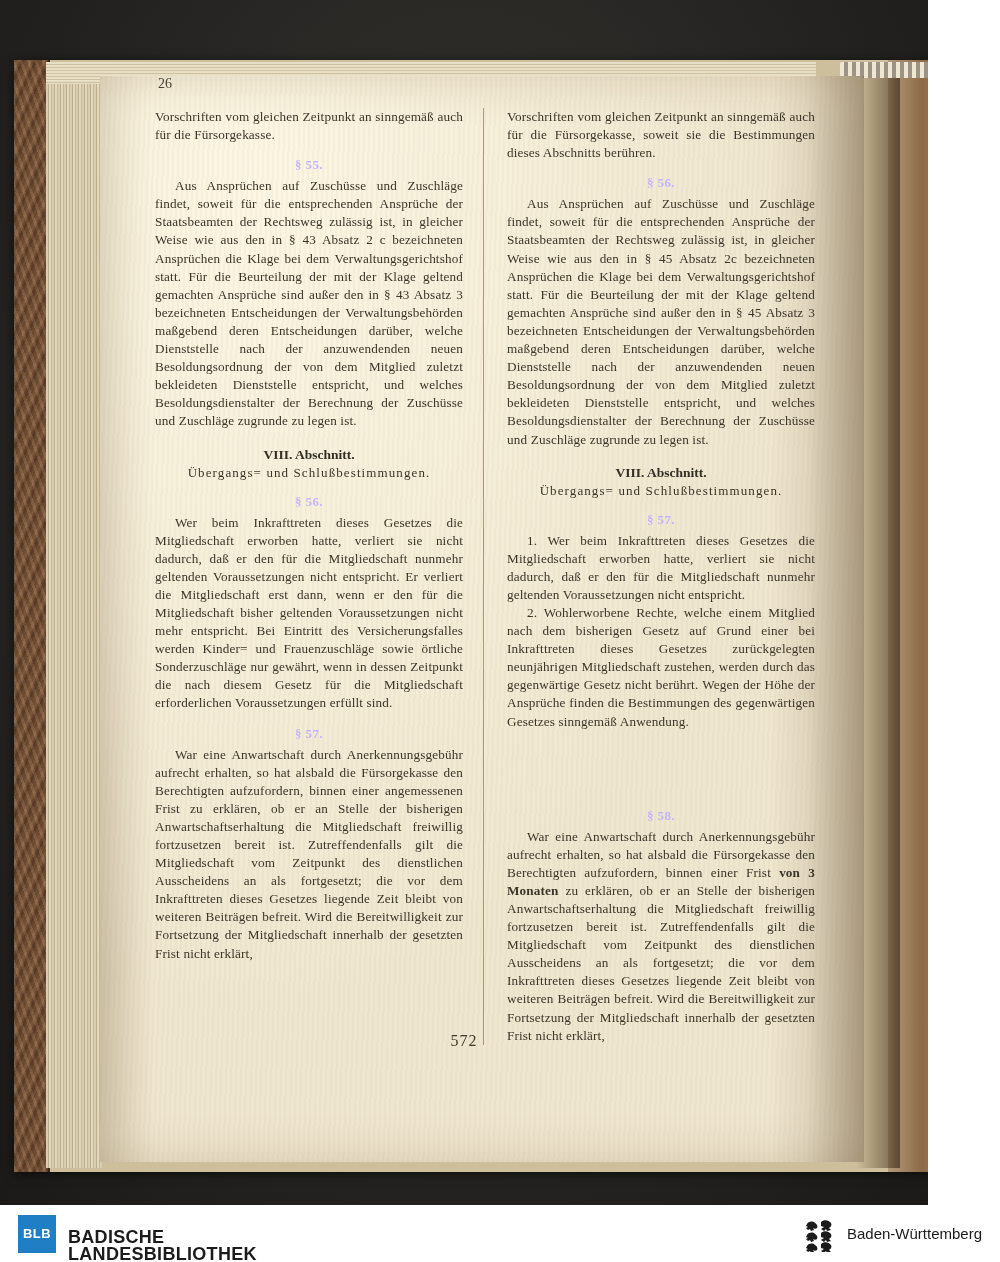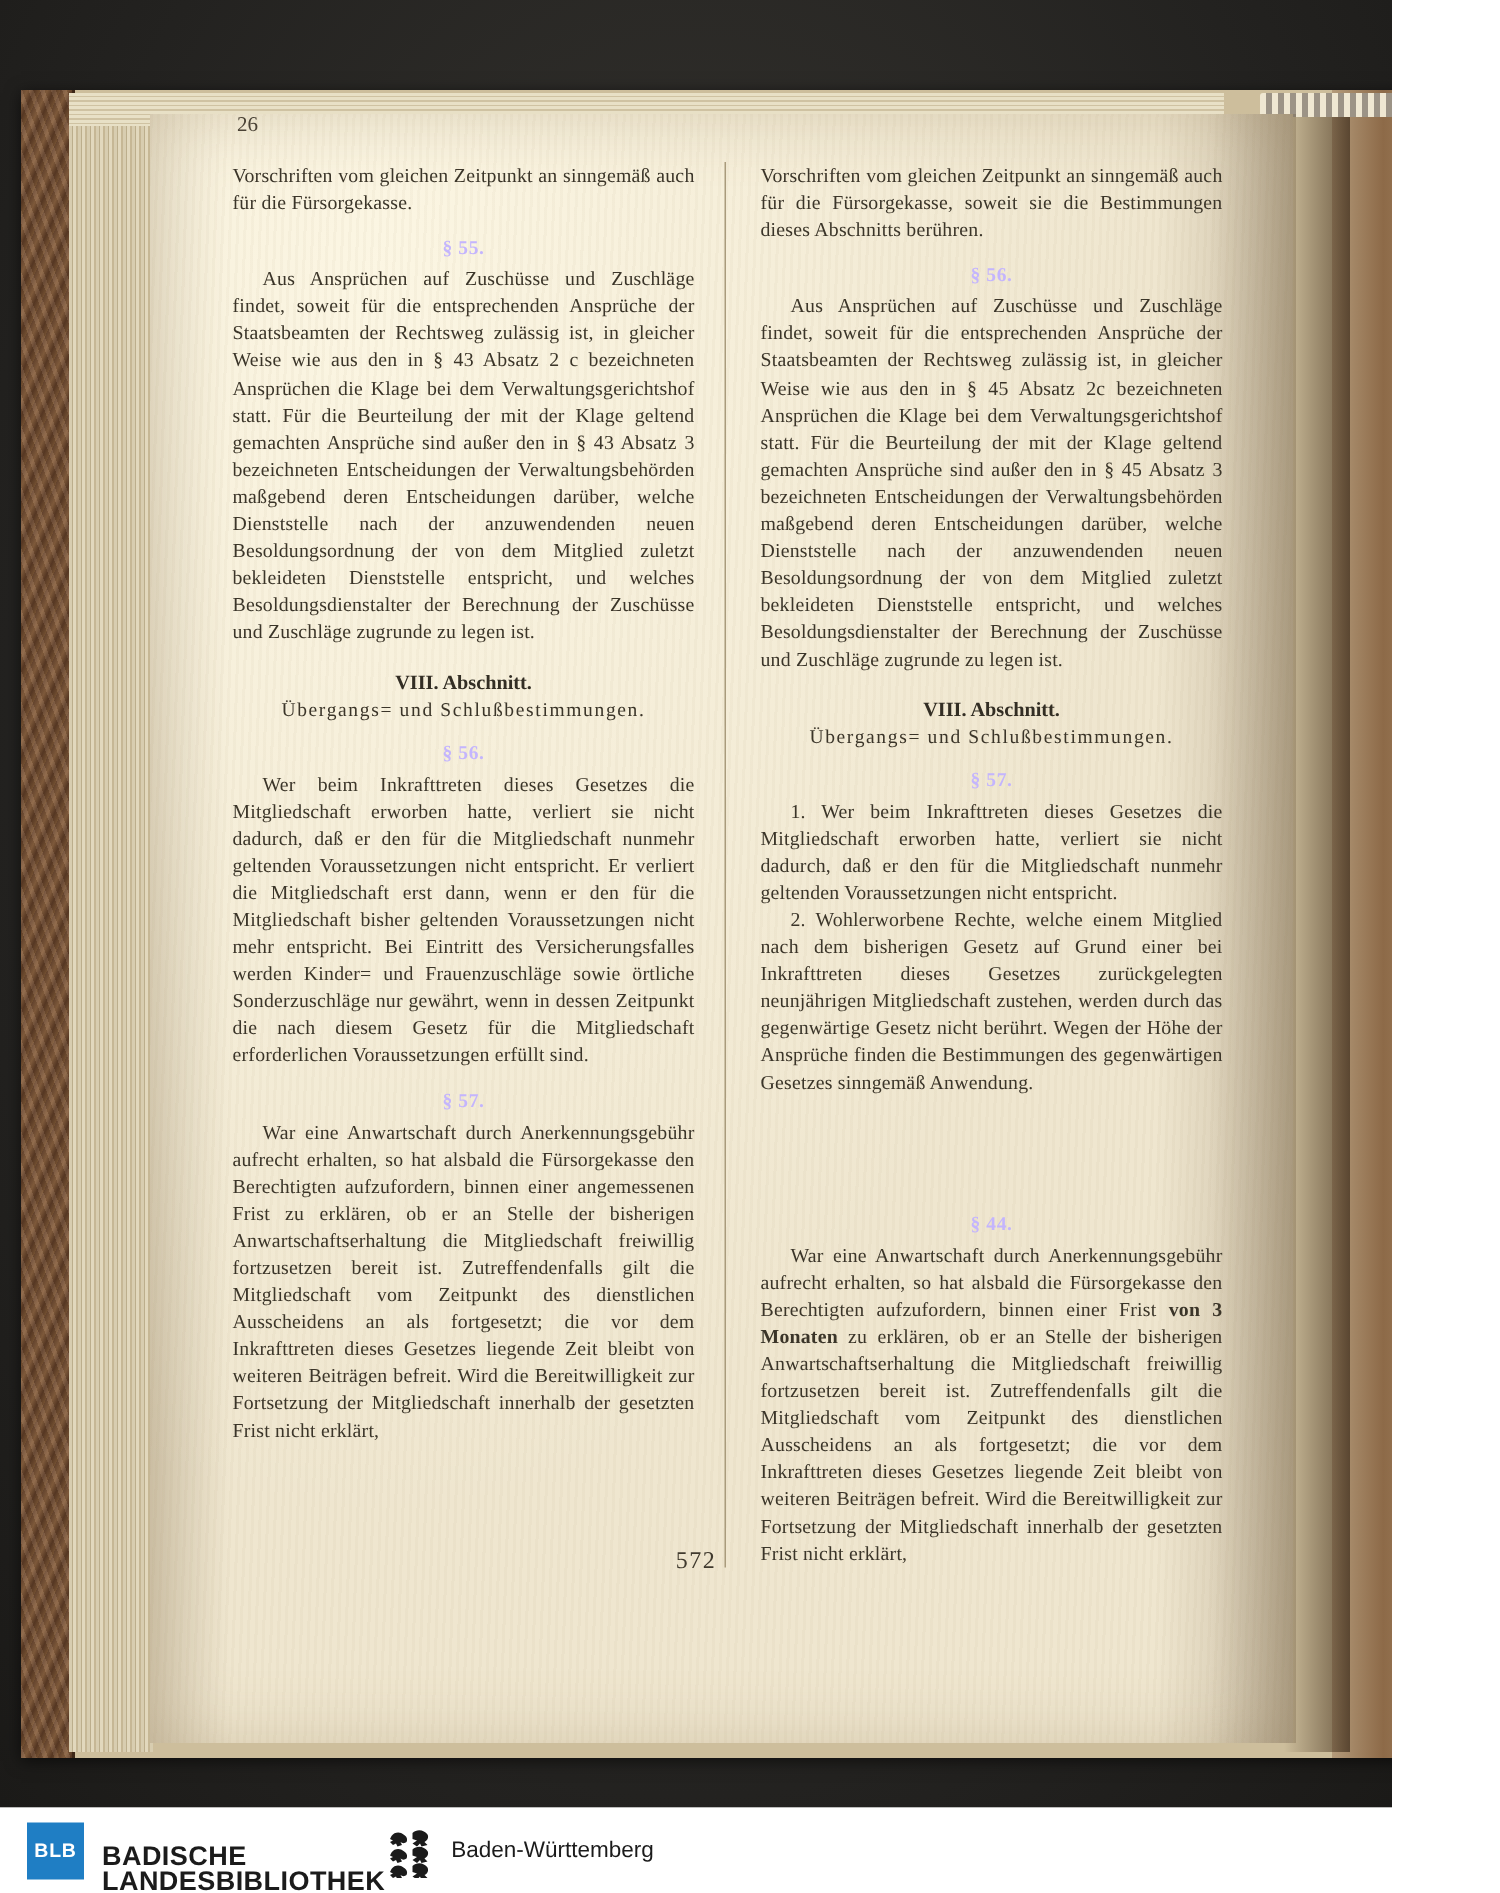--- a/index.html
+++ b/index.html
@@ -227,20 +227,21 @@
   
   #footer {
     position: absolute;
     left: 0;
     top: 1205px;
     width: 1000px;
     height: 57px;
     background: #ffffff;
     display: flex;
     align-items: center;
+    justify-content: space-between;
     padding: 0 18px;
     box-sizing: border-box;
   }
   .brand-left {
     display: flex;
     align-items: center;
     gap: 12px;
   }
   .blb-mark {
     width: 38px;
@@ -330,21 +331,21 @@
       <div class="abschnitt">VIII. Abschnitt.</div>
       <div class="abschnitt-sub">Übergangs= und Schlußbestimmungen.</div>
 
       <div class="sec">§ 57.</div>
 
       <p class="para indent">1. Wer beim Inkrafttreten dieses Gesetzes die Mitgliedschaft erworben hatte, verliert sie nicht dadurch, daß er den für die Mitgliedschaft nunmehr geltenden Voraussetzungen nicht entspricht.</p>
       <p class="para indent">2. Wohlerworbene Rechte, welche einem Mitglied nach dem bisherigen Gesetz auf Grund einer bei Inkrafttreten dieses Gesetzes zurückgelegten neunjährigen Mitgliedschaft zustehen, werden durch das gegenwärtige Gesetz nicht berührt. Wegen der Höhe der Ansprüche finden die Bestimmungen des gegenwärtigen Gesetzes sinngemäß Anwendung.</p>
 
       <div class="gap-lg"></div>
 
-      <div class="sec">§ 44.</div>
+      <div class="sec">§ 58.</div>
 
       <p class="para indent"><span>War eine Anwartschaft durch Anerkennungsgebühr aufrecht erhalten, so hat alsbald die Fürsorgekasse den Berechtigten aufzufordern, binnen einer Frist </span><b class="bold">von 3 Monaten</b><span> zu erklären, ob er an Stelle der bisherigen Anwartschaftserhaltung die Mitgliedschaft freiwillig fortzusetzen bereit ist. Zutreffendenfalls gilt die Mitgliedschaft vom Zeitpunkt des dienstlichen Ausscheidens an als fortgesetzt; die vor dem Inkrafttreten dieses Gesetzes liegende Zeit bleibt von weiteren Beiträgen befreit. Wird die Bereitwilligkeit zur Fortsetzung der Mitgliedschaft innerhalb der gesetzten Frist nicht erklärt,</span></p>
     </div>
   </div>
 
   <div class="page-num-bottom">572</div>
 
   <div class="gutter-shade"></div>
 </div>
 

